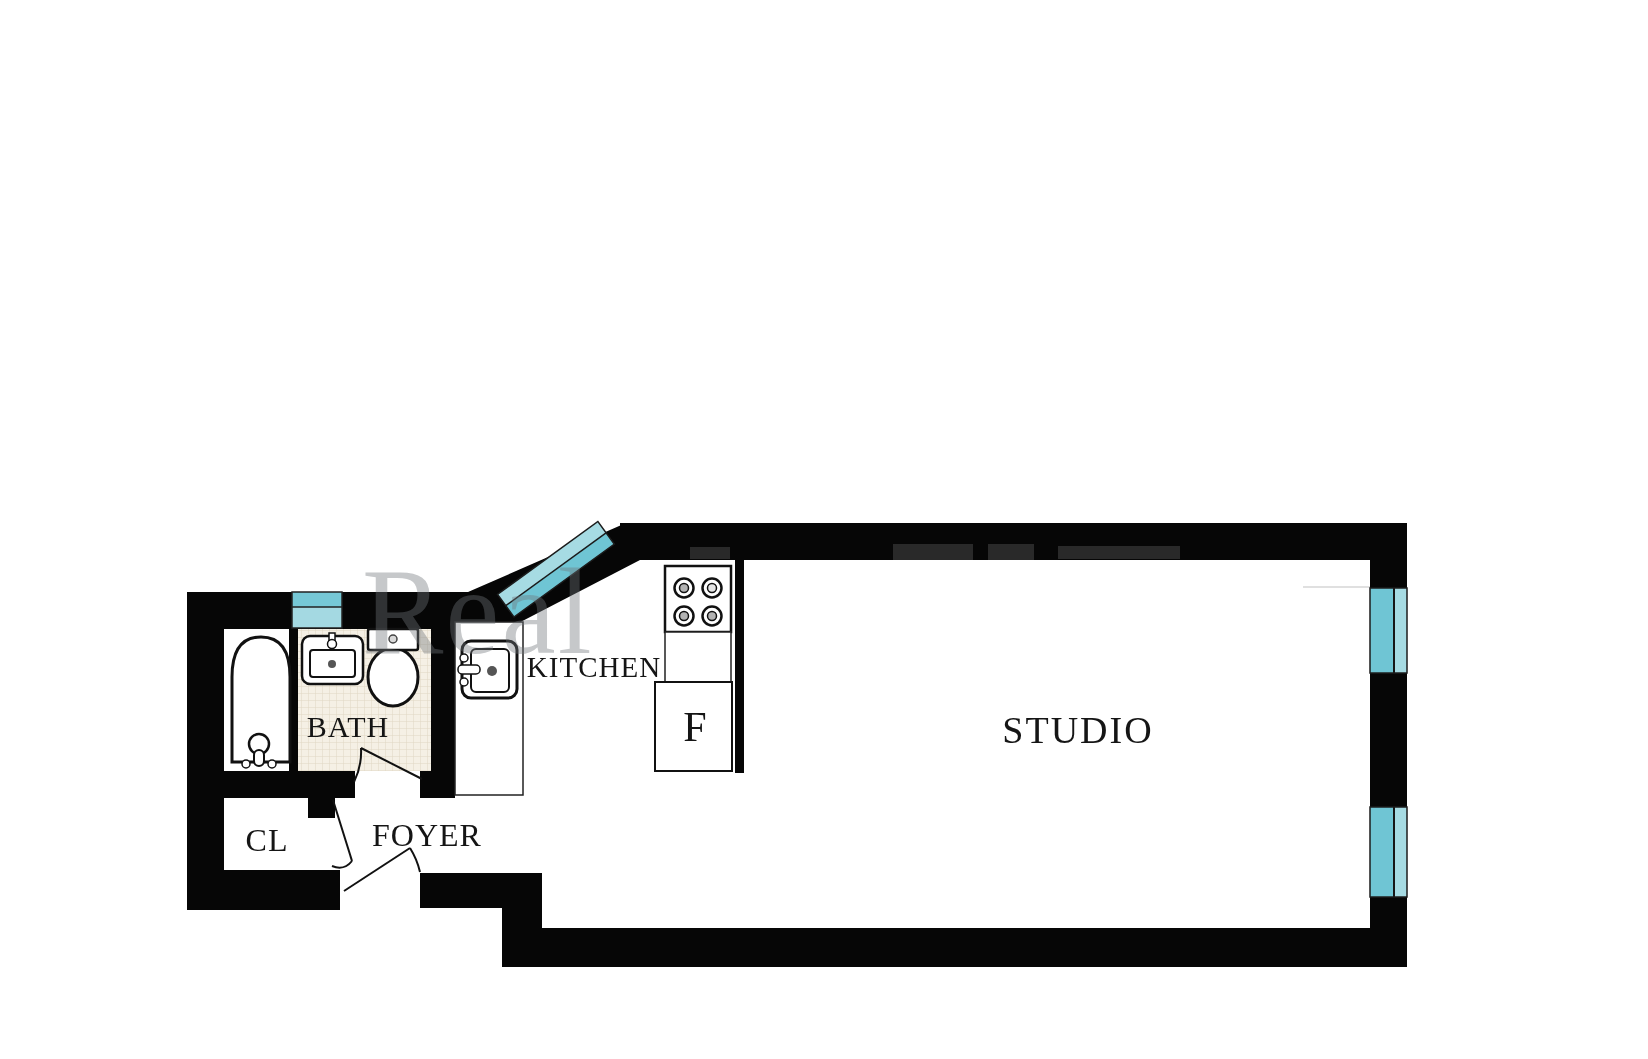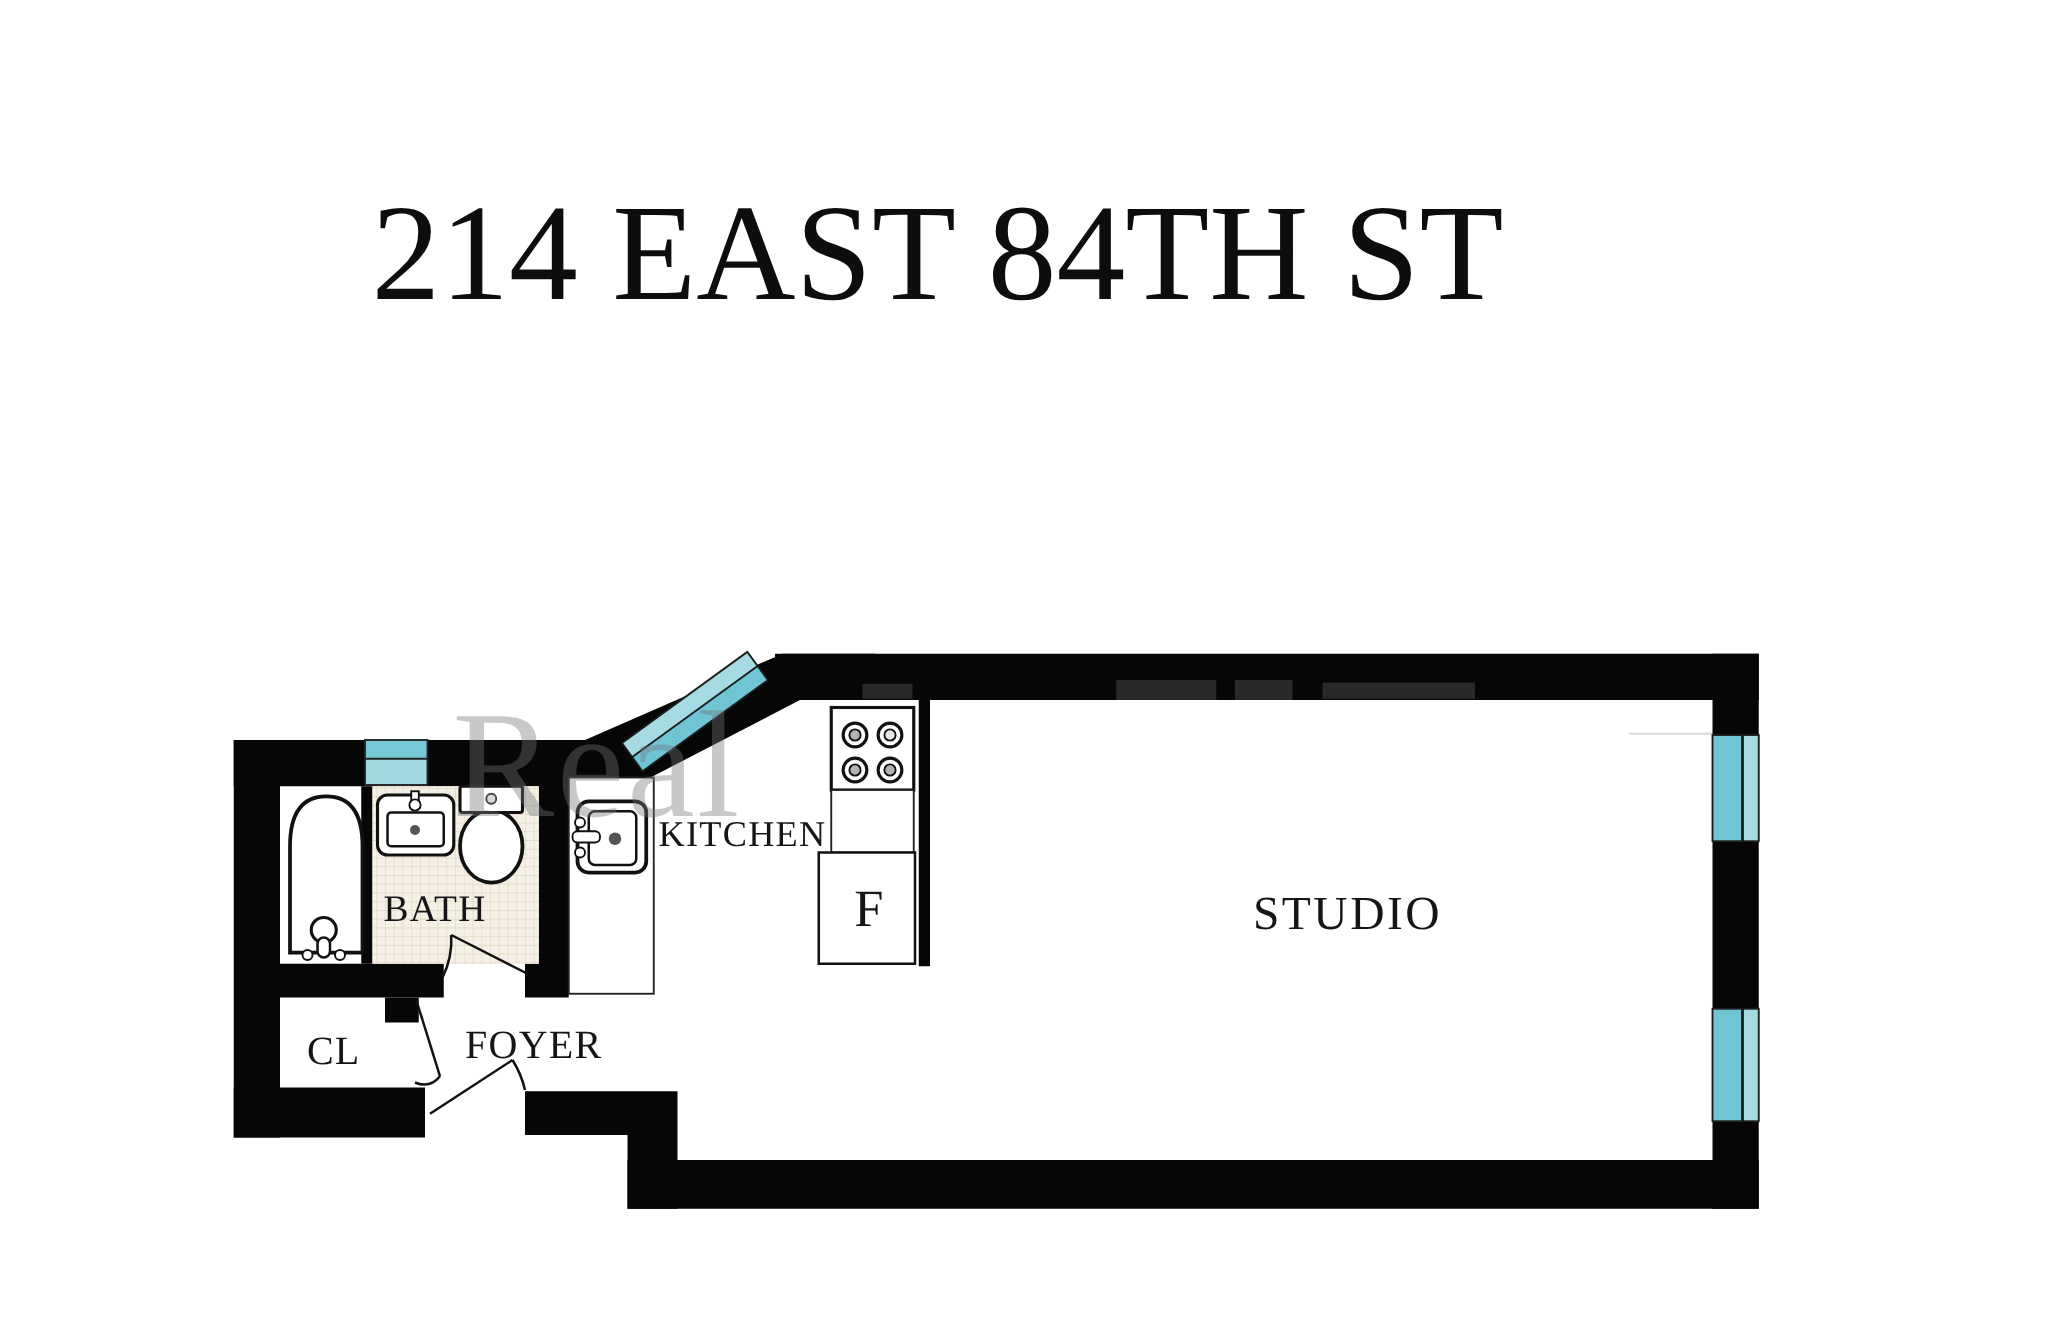--- a/index.html
+++ b/index.html
@@ -15,21 +15,20 @@
   .door{fill:none;stroke:#111111;stroke-width:2;}
   .lbl{fill:#151515;font-family:"Liberation Serif", serif;}
   .watermark{font-family:"Liberation Serif", serif;fill:rgba(112,118,122,0.40);}
   .blotch{fill:#ffffff;opacity:0.14;}
 </style>
 </head>
 <body>
 
 <div class="page">
 
-  <h1 class="title">214 EAST 84TH ST</h1>
 
   <svg class="plan" width="1648" height="1059" viewBox="0 0 1648 1059">
 
     <defs>
       <pattern id="tile" width="7" height="7" patternUnits="userSpaceOnUse">
         <rect width="7" height="7" fill="#f5f0e5"></rect>
         <path d="M0,0 H7 M0,0 V7" stroke-width="1" fill="none" stroke="#e0d7c3"></path>
       </pattern>
     </defs>
 

